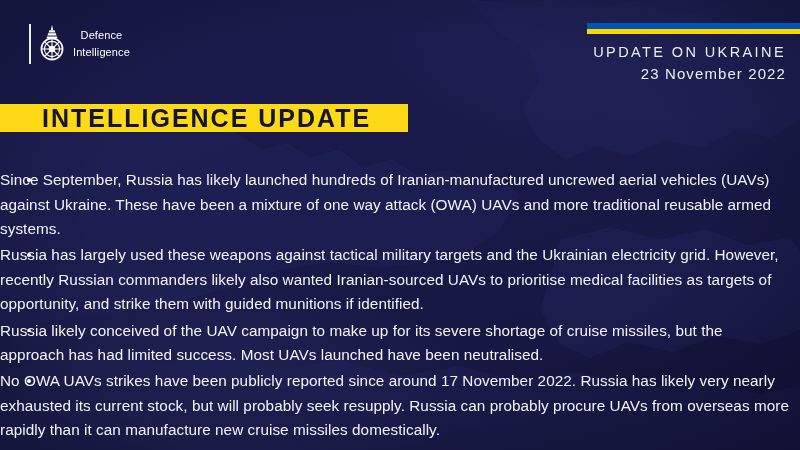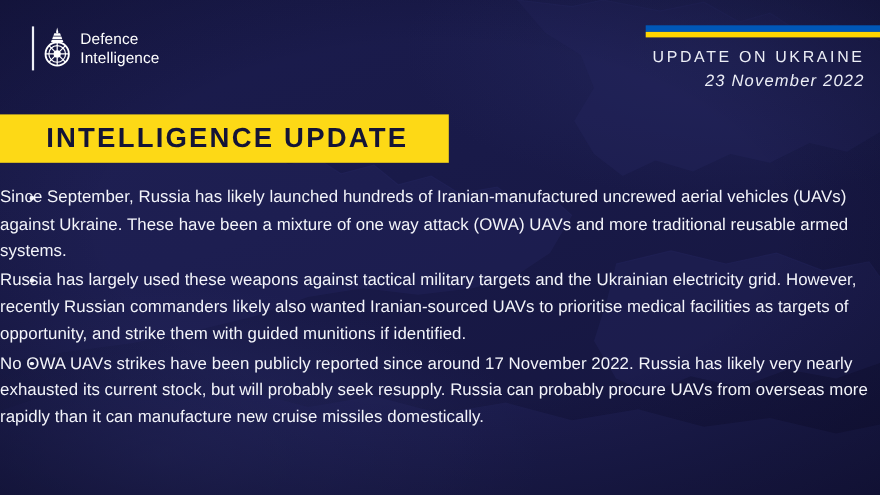--- a/index.html
+++ b/index.html
@@ -68,25 +68,26 @@
     flex: 0 0 auto;
   }
   .logo-crest {
     width: 28px;
     height: 40px;
     flex: 0 0 auto;
   }
   .logo-crest svg { display: block; }
   .logo-text {
     color: #ffffff;
-    font-size: 14px;
+    font-size: 11px;
     line-height: 17.5px;
     letter-spacing: 0.1px;
     font-weight: 400;
     white-space: nowrap;
+    text-align: center;
   }
   .logo-text span { display: block; }
 
   .flagbar {
     position: absolute;
     right: 0;
     top: 23px;
     width: 213px;
     height: 11px;
   }
@@ -111,34 +112,33 @@
   .update-label {
     font-size: 14.5px;
     letter-spacing: 2.4px;
     font-weight: 400;
     white-space: nowrap;
     line-height: 19px;
     text-align: center;
   }
   .update-date {
     font-size: 15px;
-    font-style: italic;
     letter-spacing: 1.1px;
     white-space: nowrap;
     line-height: 21px;
     margin-top: 1px;
   }
 
   
   .title-banner {
     position: absolute;
     left: 0;
     top: 104px;
     width: 408px;
-    height: 44px;
+    height: 28px;
     background: #fdd916;
     display: flex;
     align-items: center;
   }
   .title-banner-text {
     color: #141436;
     font-size: 25px;
     font-weight: 700;
     letter-spacing: 2.0px;
     padding-left: 42px;
@@ -256,18 +256,22 @@
       <li>
         <span class="dot"></span>
         <span>Since September, Russia has likely launched hundreds of Iranian-manufactured uncrewed aerial vehicles (UAVs) against Ukraine. These have been a mixture of one way attack (OWA) UAVs and more traditional reusable armed systems.</span>
       </li>
       <li>
         <span class="dot"></span>
         <span>Russia has largely used these weapons against tactical military targets and the Ukrainian electricity grid. However, recently Russian commanders likely also wanted Iranian-sourced UAVs to prioritise medical facilities as targets of opportunity, and strike them with guided munitions if identified.</span>
       </li>
       <li>
         <span class="dot"></span>
+        <span>Russia likely conceived of the UAV campaign to make up for its severe shortage of cruise missiles, but the approach has had limited success. Most UAVs launched have been neutralised.</span>
+      </li>
+      <li>
+        <span class="dot"></span>
         <span>No OWA UAVs strikes have been publicly reported since around 17 November 2022. Russia has likely very nearly exhausted its current stock, but will probably seek resupply. Russia can probably procure UAVs from overseas more rapidly than it can manufacture new cruise missiles domestically.</span>
       </li>
     </ul>
   </div>
 
 </div>
 
 </body></html>

